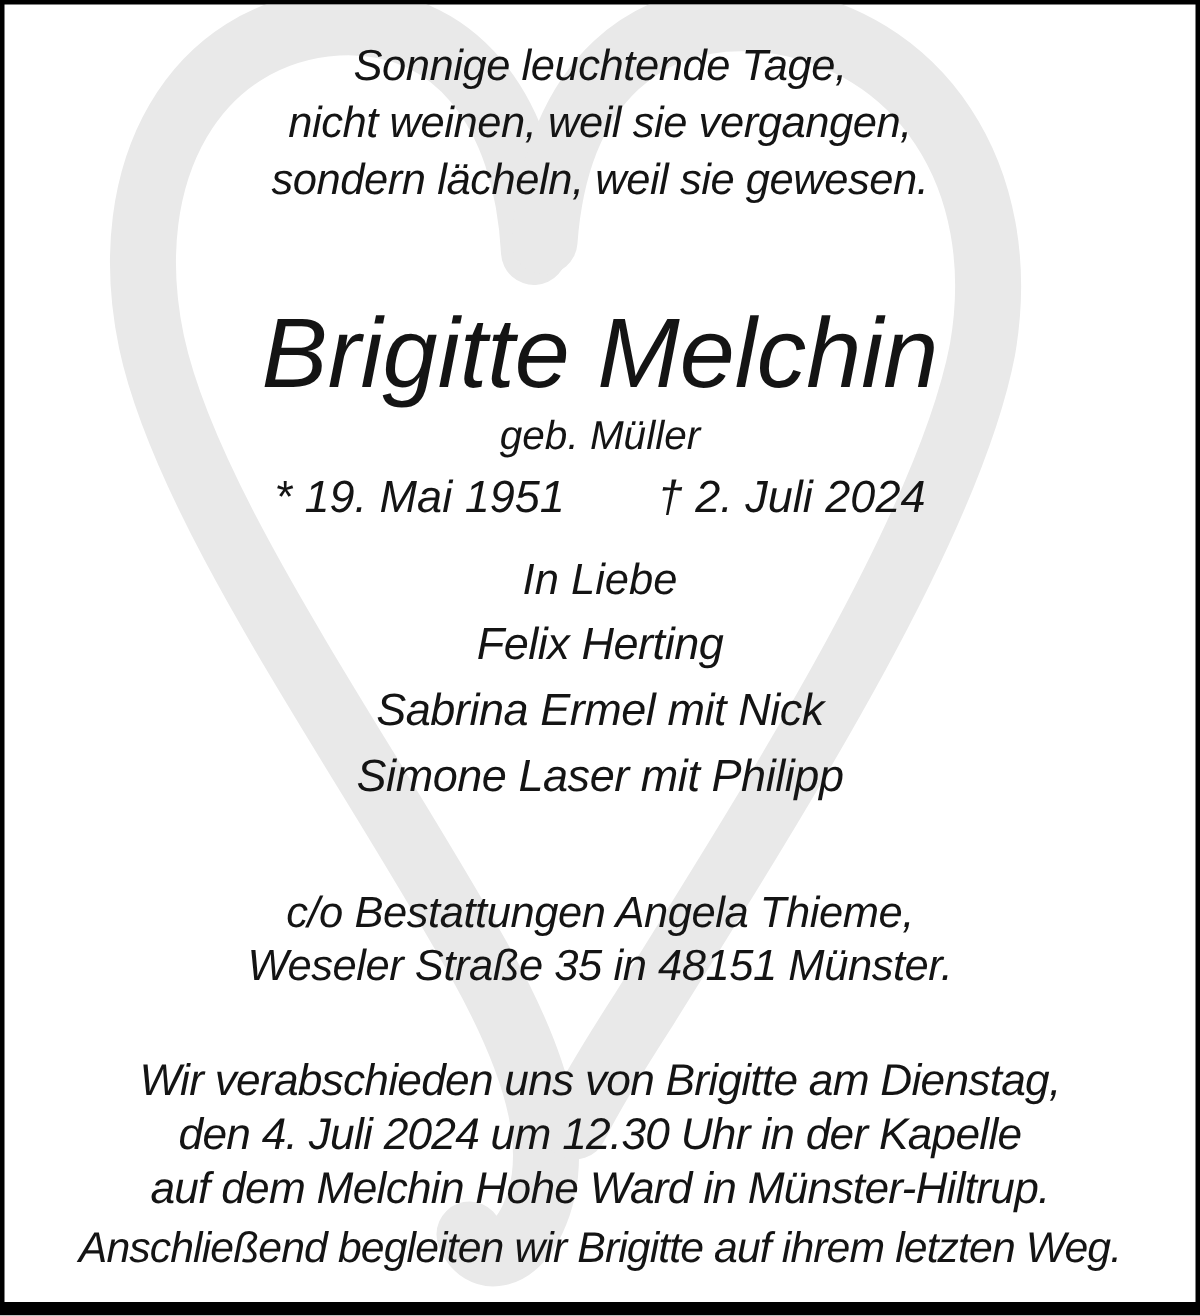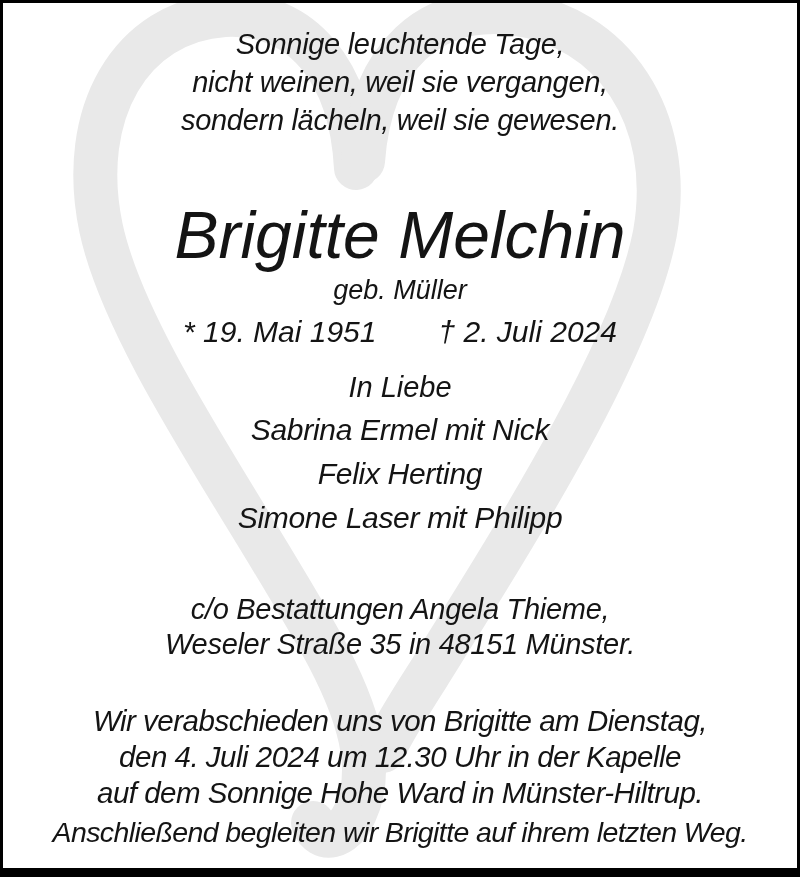--- a/index.html
+++ b/index.html
@@ -109,31 +109,31 @@
   <div class="layer deceased-name center">Brigitte Melchin</div>
 
   <div class="layer dates">
     <span>* 19. Mai 1951</span>
     <span>† 2. Juli 2024</span>
   </div>
 
   <div class="layer dedication center">In Liebe</div>
 
   <div class="layer mourners center">
+    <div>Felix Herting</div>
     <div>Sabrina Ermel mit Nick</div>
-    <div>Felix Herting</div>
     <div>Simone Laser mit Philipp</div>
   </div>
 
   <div class="layer address center">
     <div>c/o Bestattungen Angela Thieme,</div>
     <div>Weseler Straße 35 in 48151 Münster.</div>
   </div>
 
   <div class="layer farewell center">
     <div>Wir verabschieden uns von Brigitte am Dienstag,</div>
     <div>den 4. Juli 2024 um 12.30 Uhr in der Kapelle</div>
-    <div>auf dem Sonnige Hohe Ward in Münster-Hiltrup.</div>
+    <div>auf dem Melchin Hohe Ward in Münster-Hiltrup.</div>
   </div>
 
   <div class="layer closing center">Anschließend begleiten wir Brigitte auf ihrem letzten Weg.</div>
 
 </div>
 
 </body></html>

